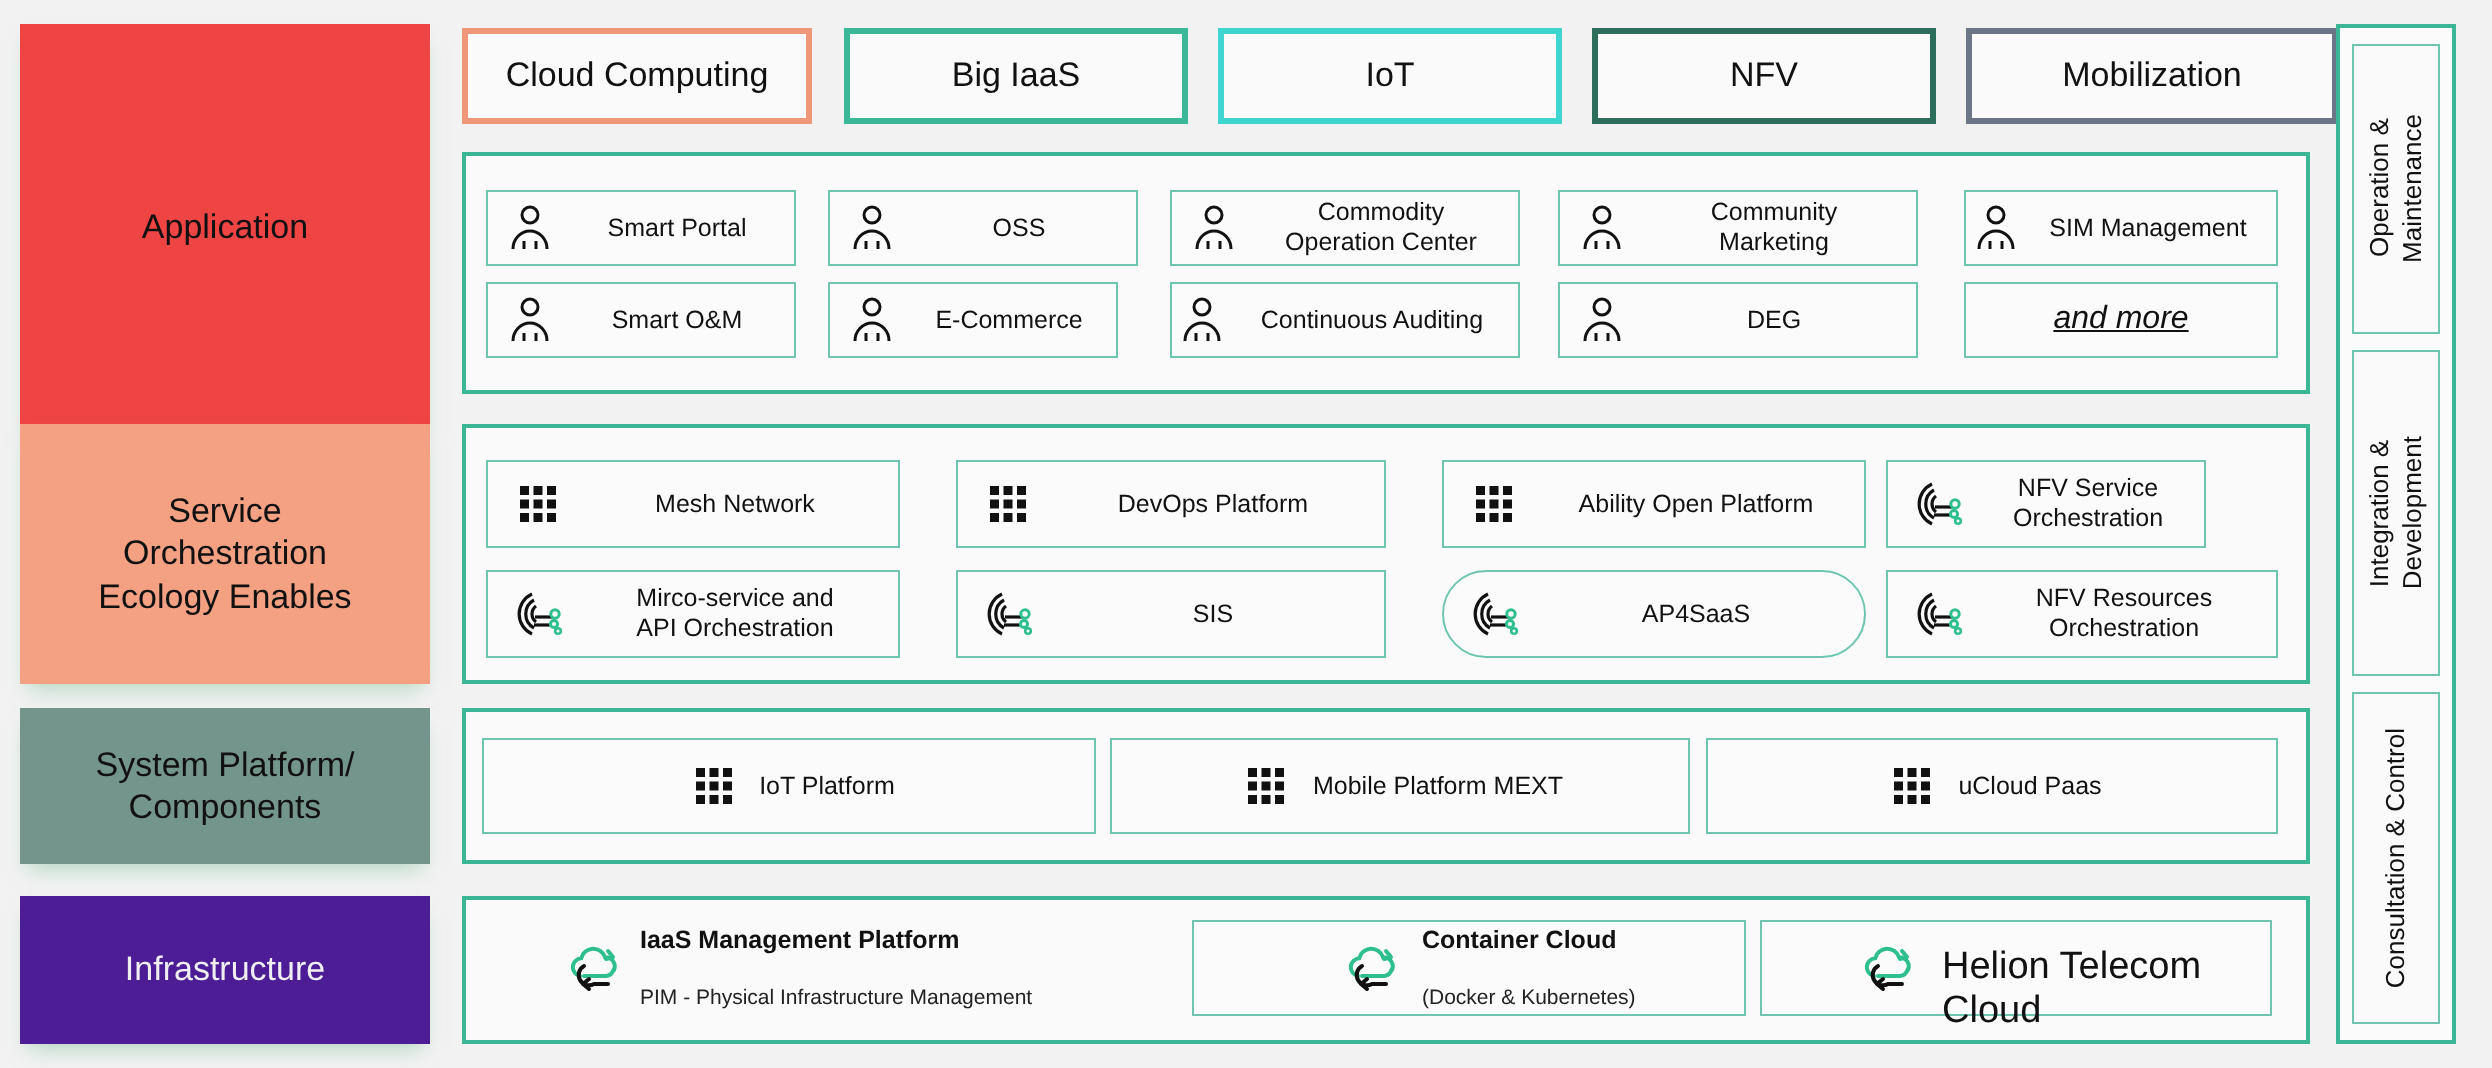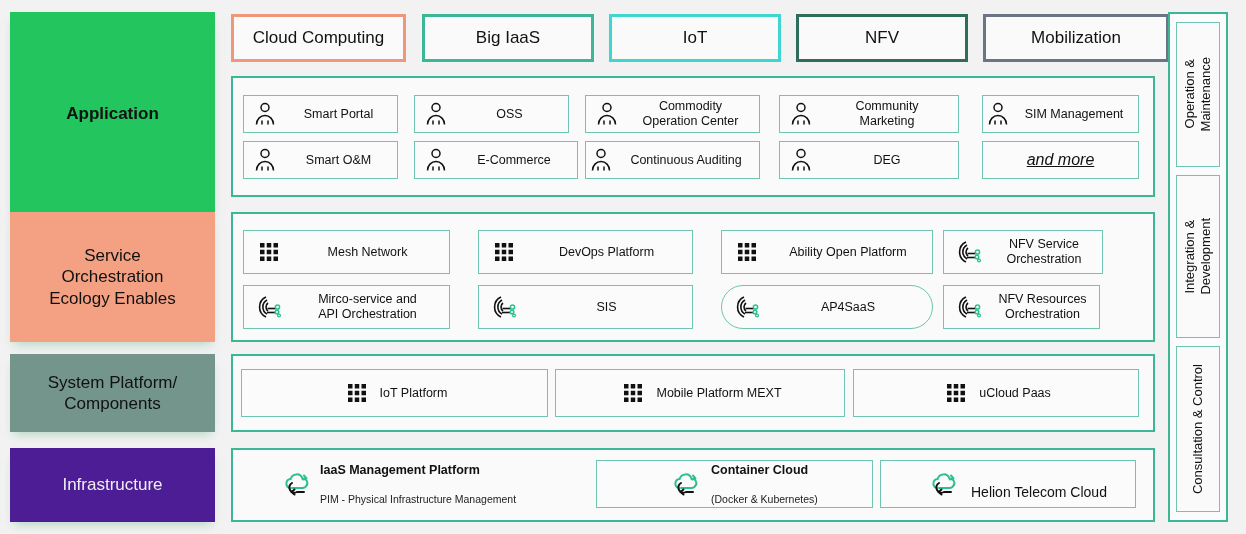--- a/index.html
+++ b/index.html
@@ -11,21 +11,21 @@
   }
   .stage{position:relative;width:1246px;height:534px;}
 
   
   .lbl{
     position:absolute;left:10px;
     display:flex;align-items:center;justify-content:center;
     text-align:center;color:#111;font-size:17px;line-height:1.25;
     box-shadow:0 6px 10px -4px rgba(120,190,150,.55);
   }
-  .lbl-application{top:12px;width:205px;height:204px;background:#22c55e;font-weight:bold;}
+  .lbl-application{top:12px;width:205px;height:204px;background:#ef4444;}
   .lbl-service{top:212px;width:205px;height:130px;background:#f4a183;}
   .lbl-system{top:354px;width:205px;height:78px;background:#74958c;}
   .lbl-infra{top:448px;width:205px;height:74px;background:#4c1d95;color:#f0eef2;}
 
   
   .side-outer{
     position:absolute;left:1168px;top:12px;width:60px;height:510px;
     border:2px solid #3cb796;background:#fbfbfb;box-sizing:border-box;
   }
   .side-box{
@@ -191,21 +191,21 @@
     <span class="ico">
         <svg width="22" height="24" viewBox="0 0 22 24">
       <circle cx="11" cy="5.5" r="4" fill="none" stroke="#111" stroke-width="1.5"></circle>
       <path d="M2.5 22.5 A8.5 9 0 0 1 19.5 22.5" fill="none" stroke="#111" stroke-width="1.5"></path>
       <line x1="8" y1="18.5" x2="8" y2="22.5" stroke="#111" stroke-width="1.5"></line>
       <line x1="14" y1="18.5" x2="14" y2="22.5" stroke="#111" stroke-width="1.5"></line>
     </svg>
       </span>
     <span class="txt">Smart O&amp;M</span>
     </div>
-  <div class="card card-app" style="left:414px;top:141px;width:164px;">
+  <div class="card card-app" style="left:414px;top:141px;width:145px;">
     <span class="ico">
         <svg width="22" height="24" viewBox="0 0 22 24">
       <circle cx="11" cy="5.5" r="4" fill="none" stroke="#111" stroke-width="1.5"></circle>
       <path d="M2.5 22.5 A8.5 9 0 0 1 19.5 22.5" fill="none" stroke="#111" stroke-width="1.5"></path>
       <line x1="8" y1="18.5" x2="8" y2="22.5" stroke="#111" stroke-width="1.5"></line>
       <line x1="14" y1="18.5" x2="14" y2="22.5" stroke="#111" stroke-width="1.5"></line>
     </svg>
       </span>
     <span class="txt">E-Commerce</span>
     </div>
@@ -341,21 +341,21 @@
       <path d="M12 8 A5 5 0 0 0 12 16" fill="none" stroke="#111" stroke-width="1.6"></path>
       <path d="M11.5 13.5 H20" fill="none" stroke="#111" stroke-width="1.6"></path>
       <path d="M11 17.5 H19" fill="none" stroke="#111" stroke-width="1.6"></path>
       <circle cx="21.5" cy="12" r="2.1" fill="none" stroke="#2fbf8f" stroke-width="1.5"></circle>
       <circle cx="21" cy="17" r="1.8" fill="none" stroke="#2fbf8f" stroke-width="1.5"></circle>
       <circle cx="23" cy="20.5" r="1.4" fill="none" stroke="#2fbf8f" stroke-width="1.3"></circle>
     </svg>
       </span>
     <span class="txt">AP4SaaS</span>
     </div>
-  <div class="card card-svc" style="left:943px;top:285px;width:157px;">
+  <div class="card card-svc" style="left:943px;top:285px;width:196px;">
     <span class="ico">
         <svg width="26" height="24" viewBox="0 0 26 24">
       <path d="M10 2 A11 11 0 0 0 10 22" fill="none" stroke="#111" stroke-width="1.6"></path>
       <path d="M11 5 A8 8 0 0 0 11 19" fill="none" stroke="#111" stroke-width="1.6"></path>
       <path d="M12 8 A5 5 0 0 0 12 16" fill="none" stroke="#111" stroke-width="1.6"></path>
       <path d="M11.5 13.5 H20" fill="none" stroke="#111" stroke-width="1.6"></path>
       <path d="M11 17.5 H19" fill="none" stroke="#111" stroke-width="1.6"></path>
       <circle cx="21.5" cy="12" r="2.1" fill="none" stroke="#2fbf8f" stroke-width="1.5"></circle>
       <circle cx="21" cy="17" r="1.8" fill="none" stroke="#2fbf8f" stroke-width="1.5"></circle>
       <circle cx="23" cy="20.5" r="1.4" fill="none" stroke="#2fbf8f" stroke-width="1.3"></circle>
@@ -453,21 +453,21 @@
   <div class="card card-inf" style="left:880px;top:460px;width:256px;">
     <span class="ico" style="margin-left:46px;">
         <svg width="30" height="26" viewBox="0 0 30 26">
       <path d="M7 17 A4.5 4.5 0 0 1 7.6 8.1 A6.2 6.2 0 0 1 19.5 7.6 A4.6 4.6 0 0 1 24 14" fill="none" stroke="#2fbf8f" stroke-width="2" stroke-linecap="round"></path>
       <path d="M23.8 13.8 A4.6 4.6 0 0 1 20 17 H9" fill="none" stroke="#2fbf8f" stroke-width="2" stroke-linecap="round"></path>
       <path d="M21 4.5 L23.5 7.5 L20 8.5" fill="none" stroke="#2fbf8f" stroke-width="2" stroke-linecap="round" stroke-linejoin="round"></path>
       <path d="M9 12 A5 5 0 0 0 14 21 H21" fill="none" stroke="#111" stroke-width="2" stroke-linecap="round"></path>
       <path d="M11.5 18.5 L8.5 21 L11.5 23.5" fill="none" stroke="#111" stroke-width="2" stroke-linecap="round" stroke-linejoin="round"></path>
     </svg>
       </span>
-    <span class="txt" style="text-align:left;padding-left:8px;font-size:14px;">
+    <span class="txt" style="text-align:left;padding-left:8px;font-size:19px;">
       <span>Helion Telecom Cloud</span>
     </span>
     </div>
 
   <div class="side-outer"></div>
   <div class="side-box side-om">
     <span>Operation &amp;
 Maintenance</span>
     </div>
   <div class="side-box side-id">

